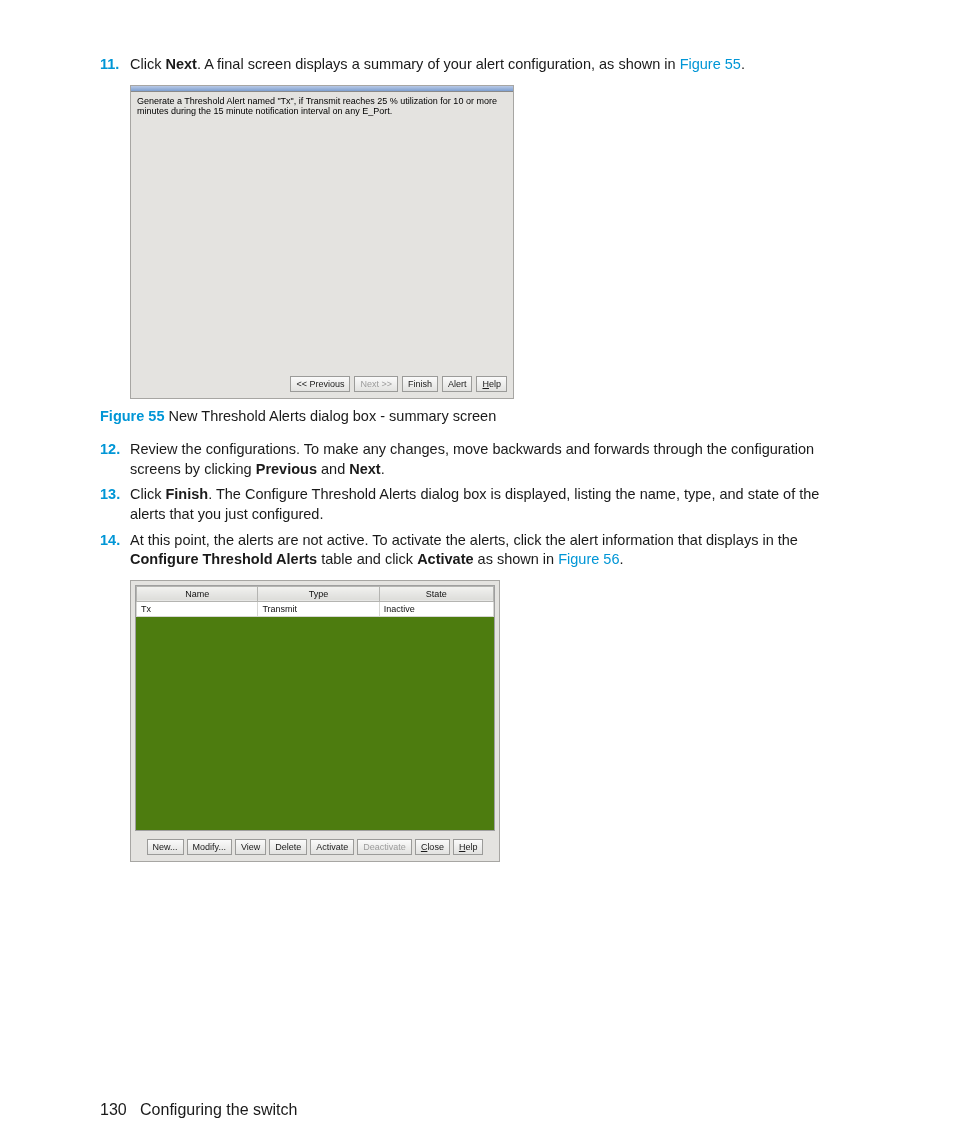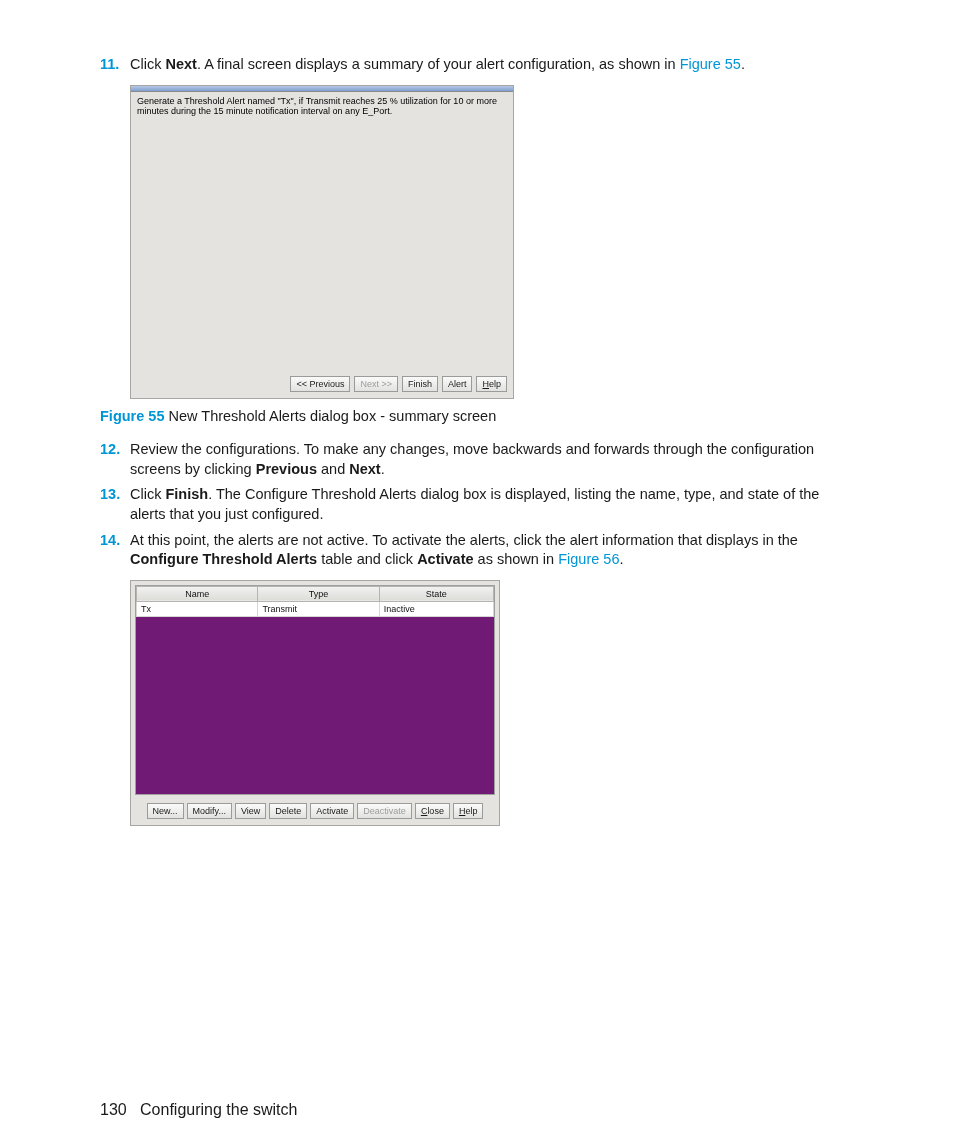--- a/index.html
+++ b/index.html
@@ -80,24 +80,24 @@
   .winbtn .ul { text-decoration: underline; }
 
   
   .dialog56 {
     width: 370px;
     background: #e4e3e0;
     border: 1px solid #a7a6a3;
     margin: 10px 0 6px 0;
   }
   .dialog56 .tblhost {
-    background: #701a75;
+    background: #4d7c0f;
     border: 1px solid #9f9f9f;
     margin: 4px;
-    height: 210px;
+    height: 246px;
     overflow: hidden;
     font-family: Tahoma, Arial, sans-serif;
     font-size: 9px;
   }
   .dialog56 table { border-collapse: collapse; width: 100%; }
   .dialog56 th {
     background: linear-gradient(#f2f2f0,#dcdcd9);
     border: 1px solid #b4b4b1;
     font-weight: normal;
     padding: 1px 4px;

